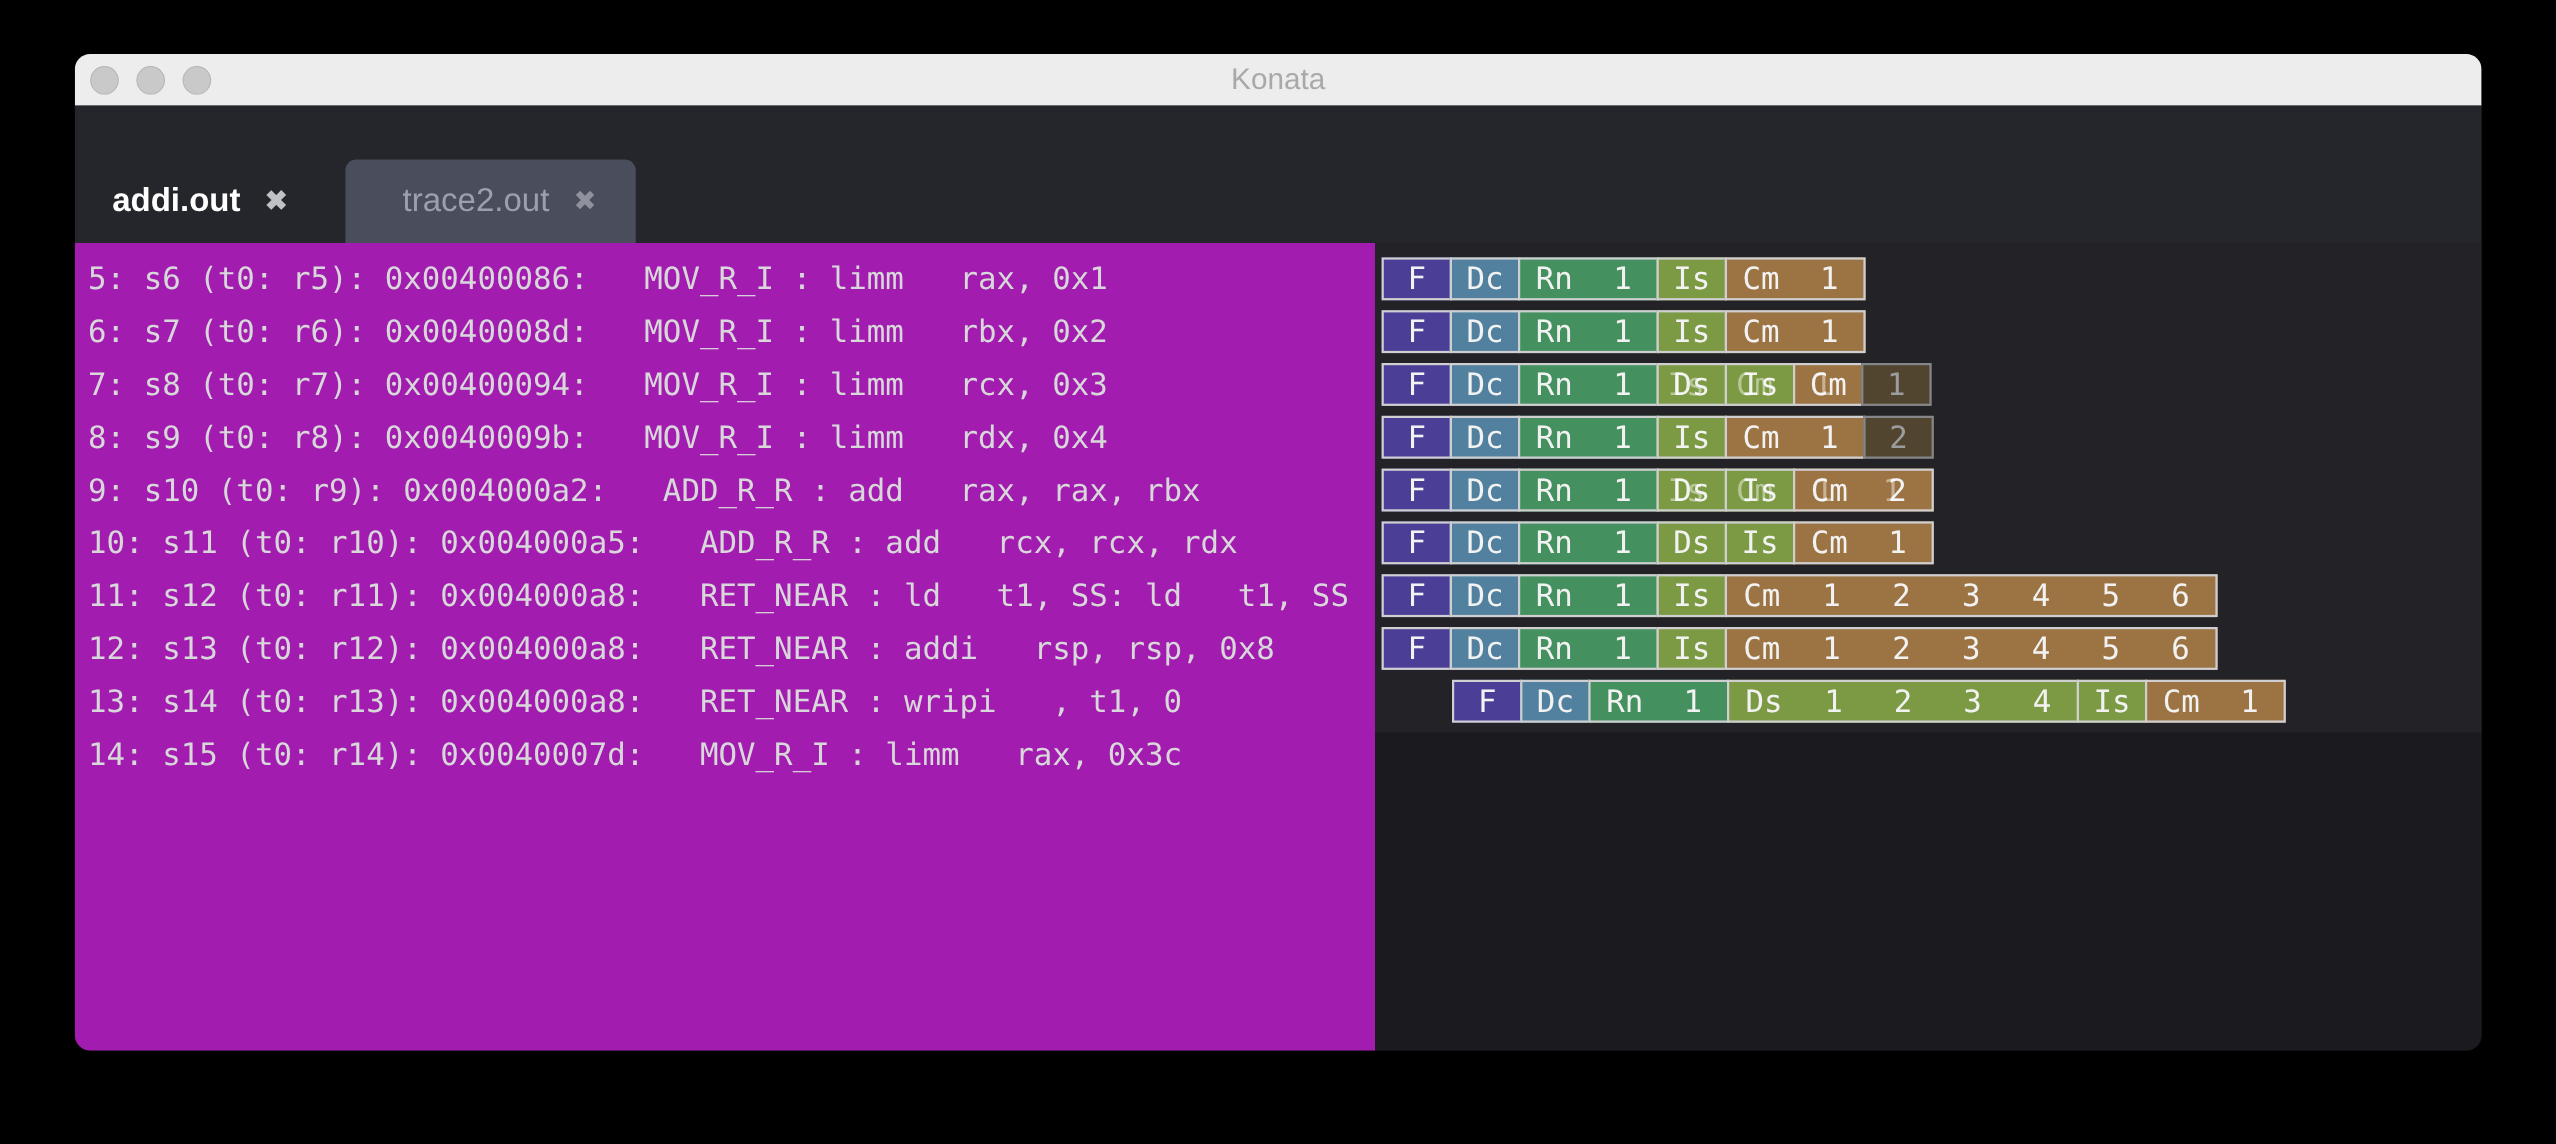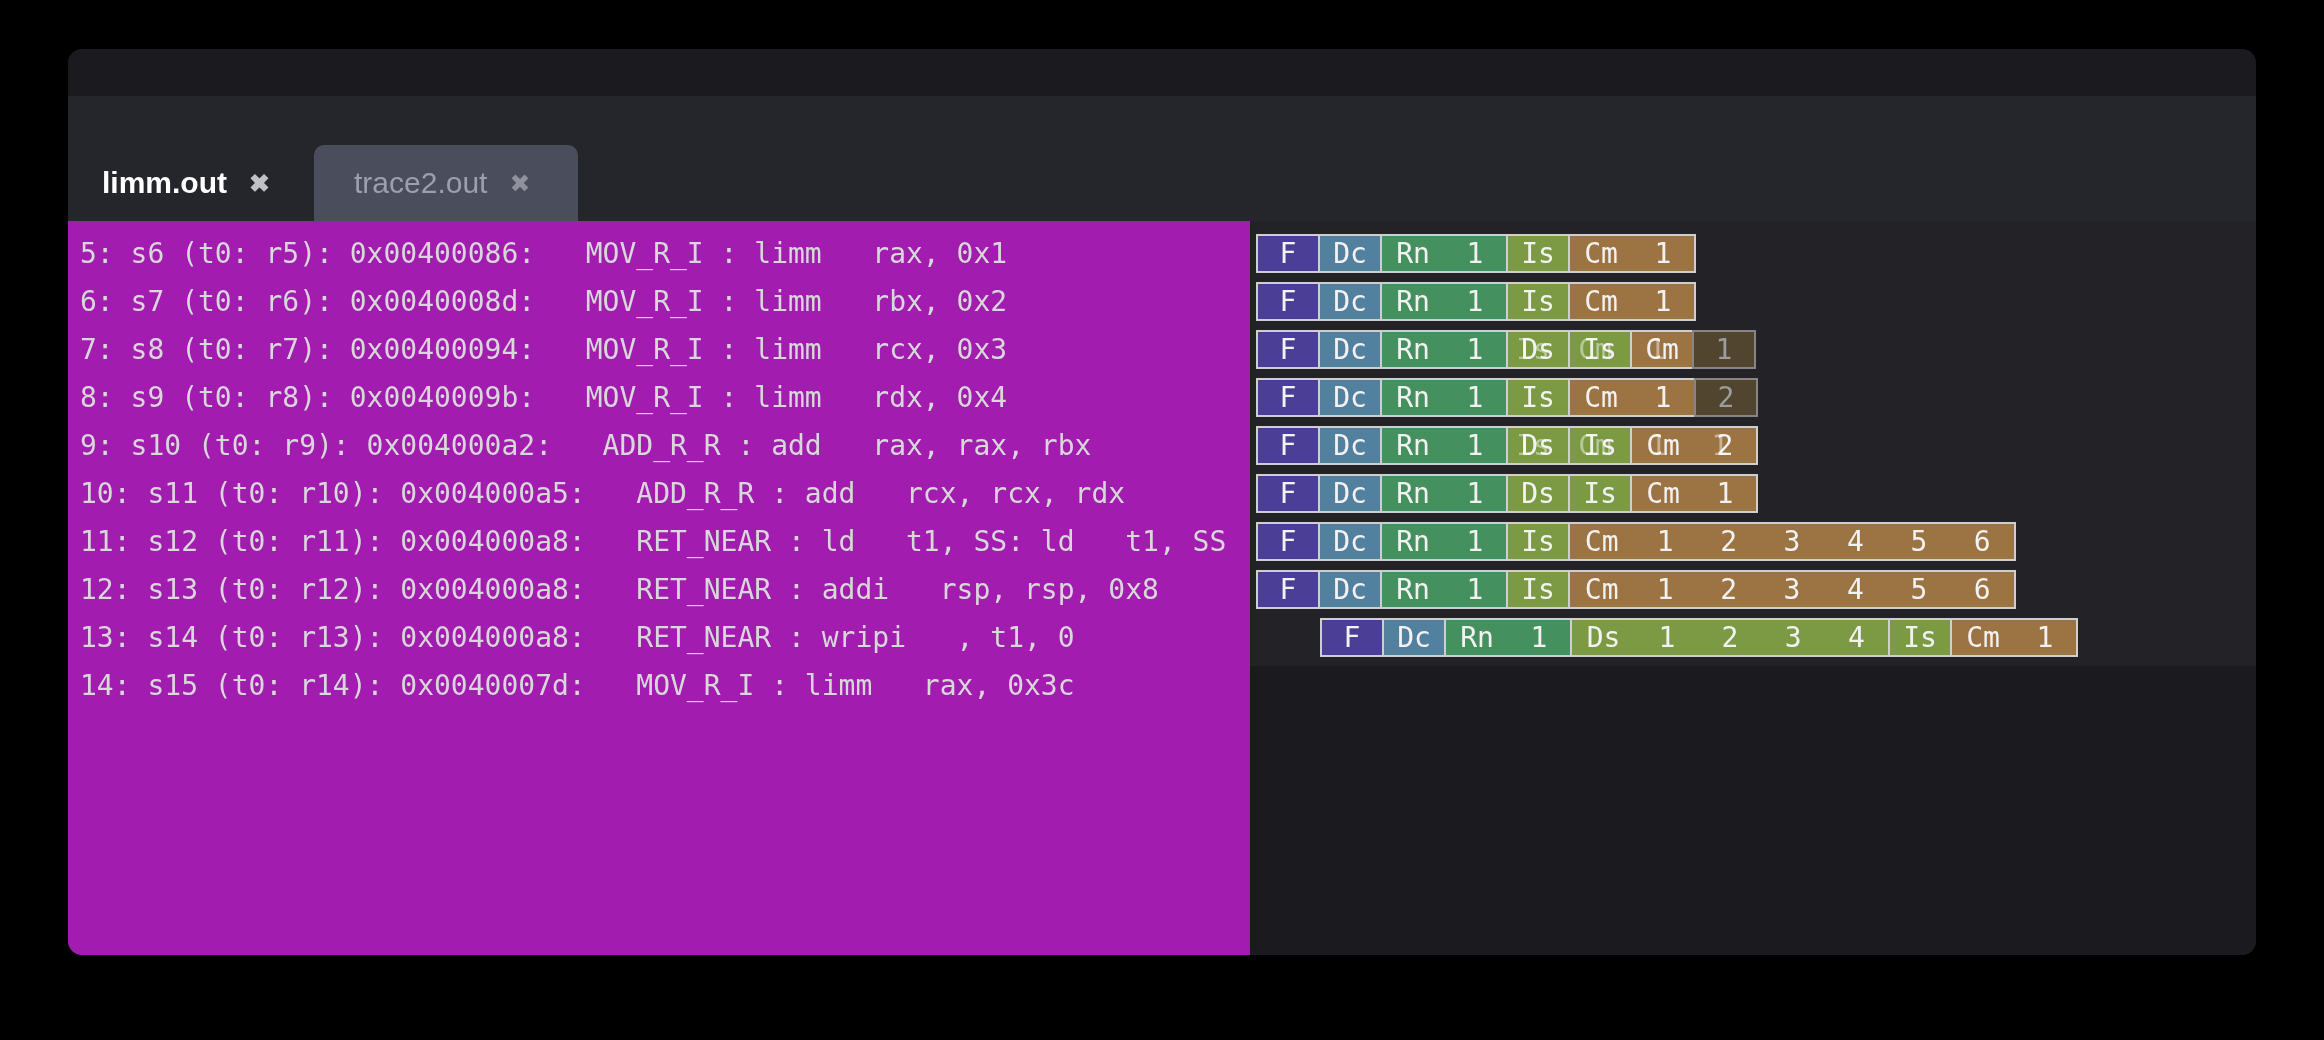--- a/index.html
+++ b/index.html
@@ -7,21 +7,21 @@
   #window{position:absolute;left:68px;top:49px;width:2188px;height:906px;border-radius:14px;overflow:hidden;background:#1b1b1f;}
   
   #titlebar{position:absolute;left:0;top:0;width:100%;height:47px;background:#ededed;display:flex;align-items:center;justify-content:center;}
   .light{position:absolute;top:11px;width:26px;height:26px;border-radius:50%;background:#c9c9c9;border:1.5px solid #b6b6b6;}
   #light-close{left:14px;} #light-min{left:56px;} #light-max{left:98px;}
   #wintitle{font-family:"Liberation Sans",sans-serif;font-size:27px;color:#a9a9ab;}
   
   #tabbar{position:absolute;left:0;top:47px;width:100%;height:125px;background:#25262b;}
   .tab{position:absolute;top:49px;height:76px;display:flex;align-items:center;font-family:"Liberation Sans",sans-serif;font-size:30px;}
   #tab-active{left:0;width:246px;padding-left:34px;color:#fff;font-weight:600;}
-  #tab-inactive{left:246px;width:264px;padding-left:40px;color:#9aa0ac;background:#4a4d5b;border-radius:10px 10px 0 0;}
+  #tab-inactive{left:246px;width:264px;padding-left:52px;color:#9aa0ac;background:#4a4d5b;border-radius:10px 10px 0 0;}
   .tab .close{margin-left:22px;font-size:25px;}
   #tab-active .close{color:#c0c1c4;}
   #tab-inactive .close{color:#8f929c;}
   
   #content{position:absolute;left:0;top:172px;width:2188px;height:783px;}
   #left-pane{position:absolute;left:0;top:0;width:1182px;height:783px;background:#a21caf;border-radius:0 0 0 14px;}
   #trace-lines{position:absolute;left:12px;top:9px;font-family:"DejaVu Sans Mono","Liberation Mono",monospace;font-size:28px;line-height:48px;color:#d8d8da;white-space:pre;}
   #right-pane{position:absolute;left:1182px;top:0;width:1006px;height:783px;background:#1b1b1f;border-radius:0 0 14px 0;}
   #right-upper{position:absolute;left:0;top:0;width:100%;height:445px;background:#232327;}
   
@@ -33,24 +33,30 @@
   .pcell .ghost{position:absolute;left:0;top:0;width:100%;height:100%;display:flex;align-items:center;justify-content:center;
          color:rgba(255,255,255,0.45);transform:translateX(-5px);}
   .pspan.faded{border-color:#85868a;}
   .pspan.faded .pcell{color:#9b9c9e;}
 </style>
 </head>
 <body>
 
 <div id="window">
 
+  <div id="titlebar">
+    <span class="light" id="light-close"></span>
+    <span class="light" id="light-min"></span>
+    <span class="light" id="light-max"></span>
+    <span id="wintitle">Konata</span>
+  </div>
 
   <div id="tabbar">
     <div class="tab" id="tab-active">
-      <span>limm.out</span>
+      <span>addi.out</span>
       <span class="close">✖</span>
     </div>
     <div class="tab" id="tab-inactive">
       <span>trace2.out</span>
       <span class="close">✖</span>
     </div>
   </div>
 
   <div id="content">
     <div id="left-pane">

